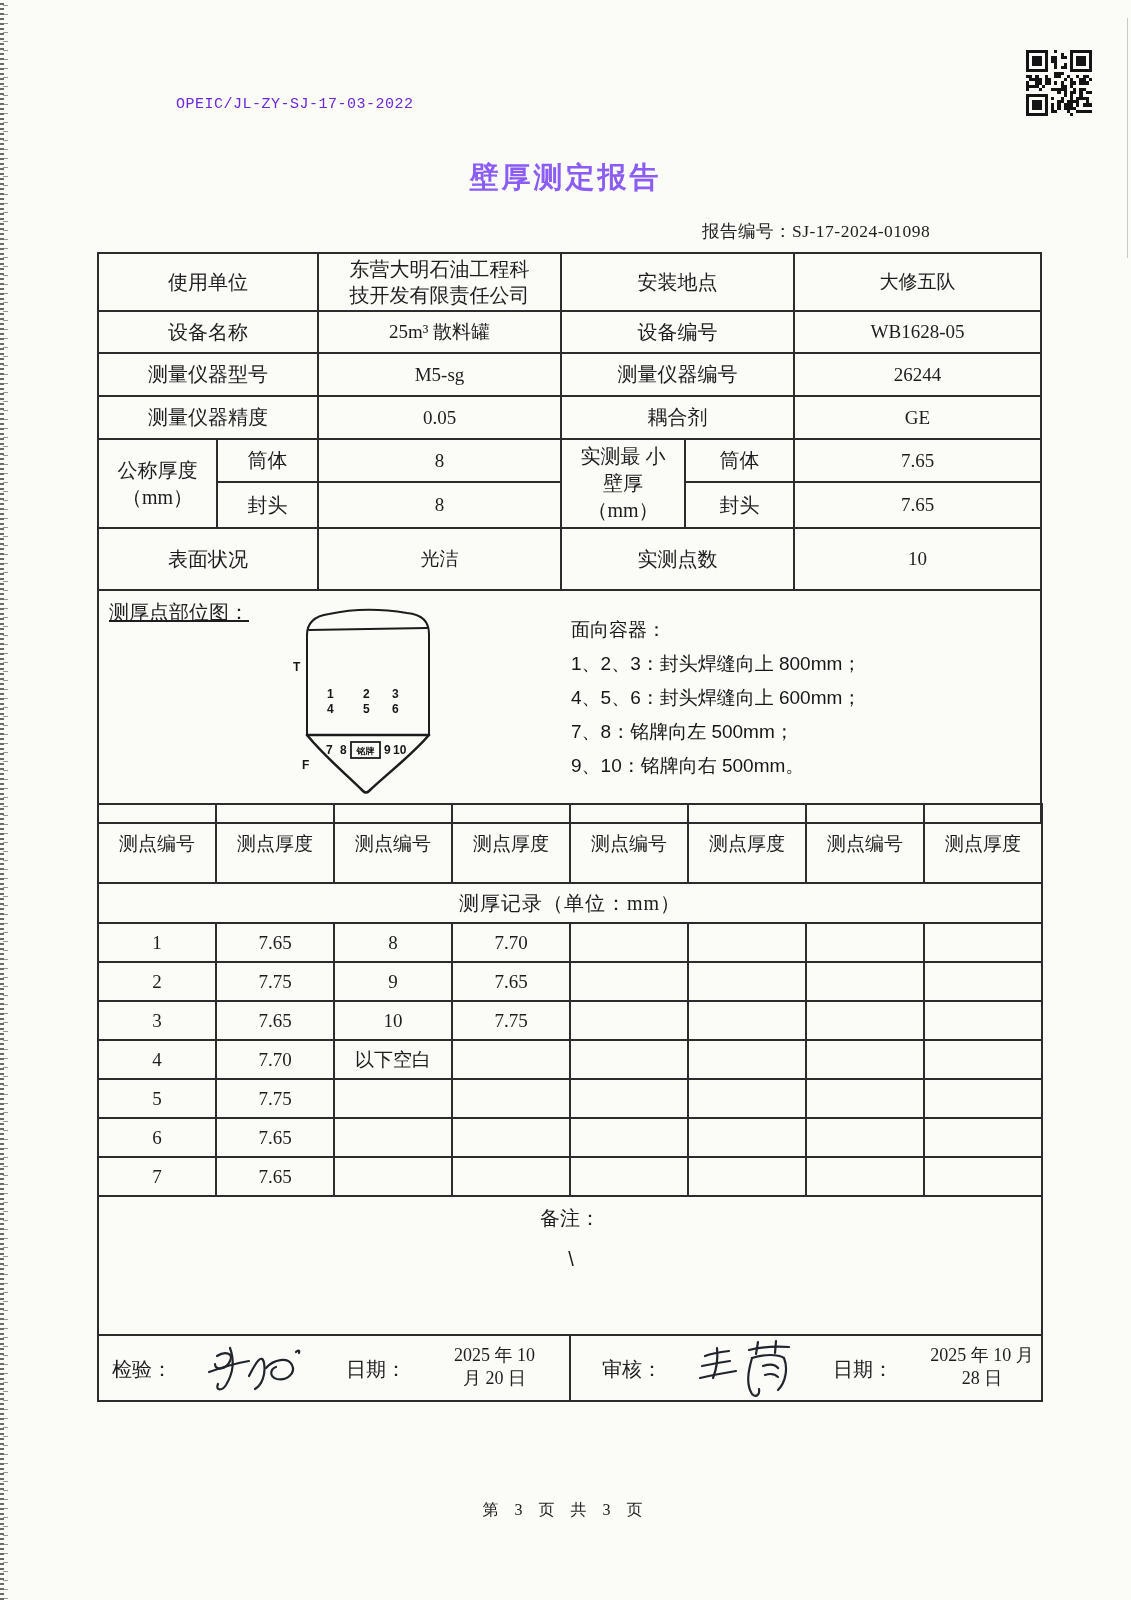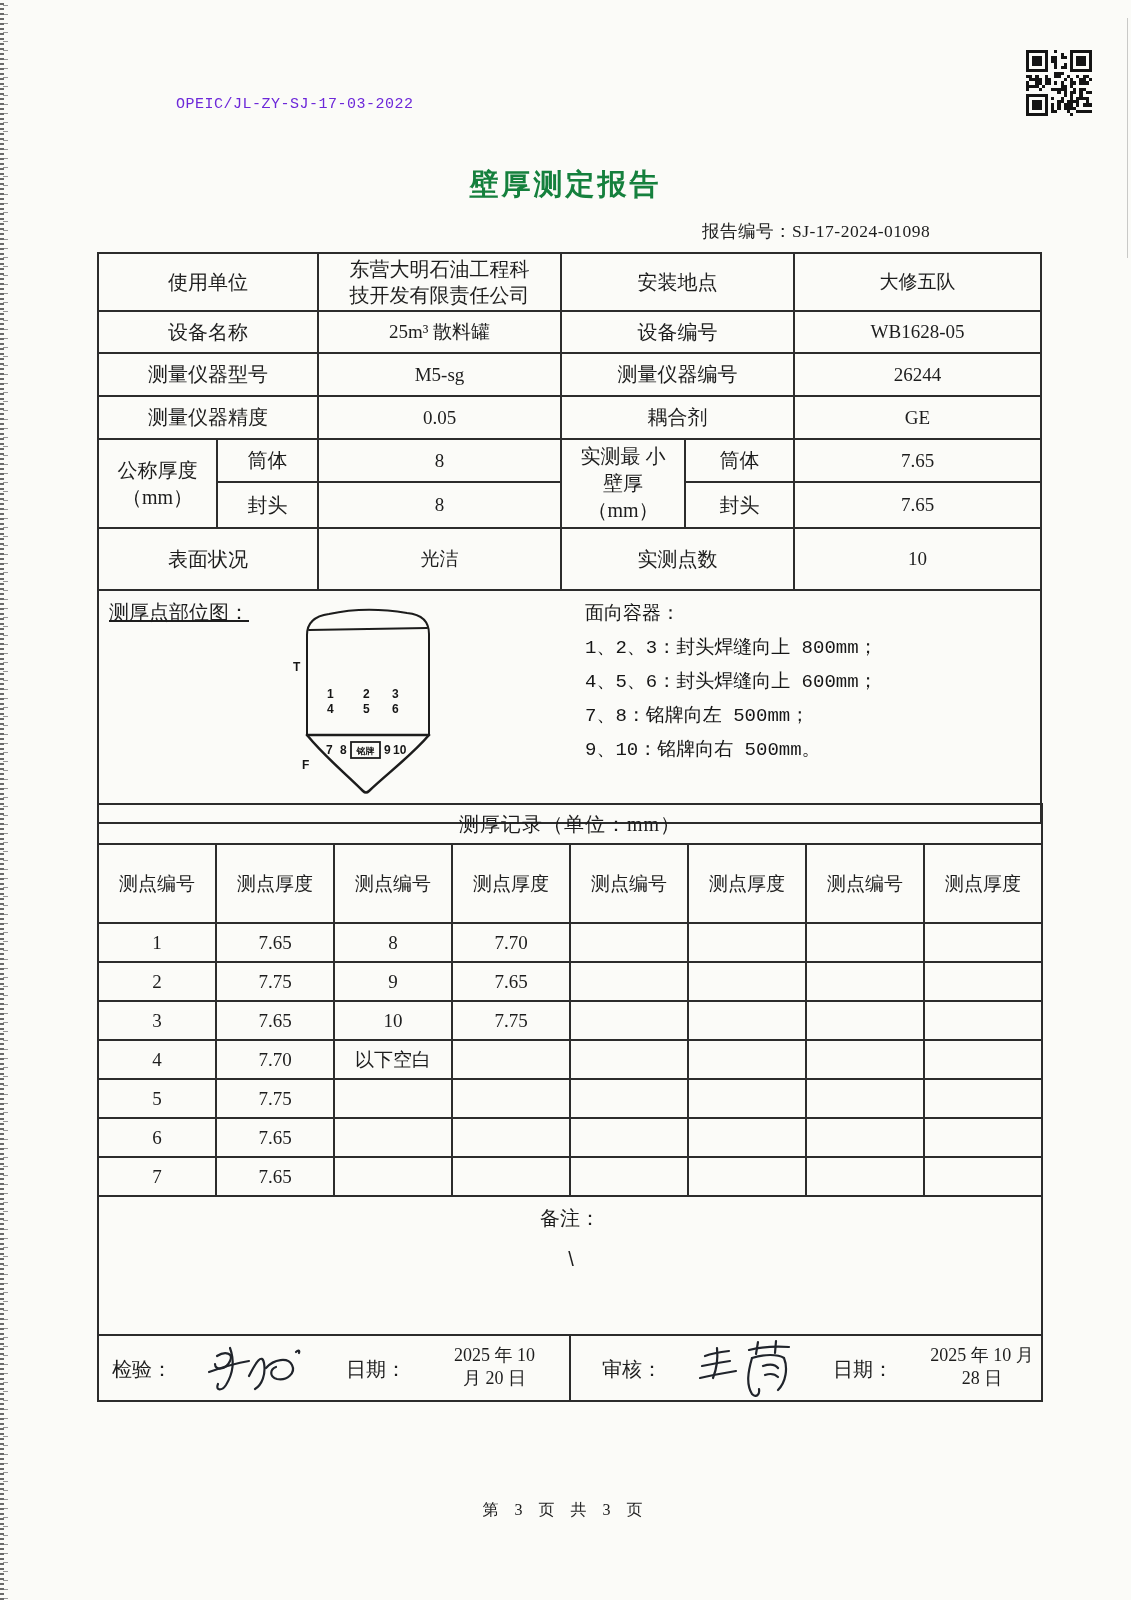--- a/index.html
+++ b/index.html
@@ -19,37 +19,36 @@
     background-repeat:repeat-y;
   }
   .edge-right{position:absolute; right:3px; top:18px; width:1px; height:240px; background:rgba(110,110,110,.35);}
   .doc-code{
     position:absolute; left:176px; top:96px;
     font-family:"Liberation Mono", monospace; font-size:15px; letter-spacing:.5px; color:#6d28d9;
   }
   .qr{position:absolute; left:1026px; top:50px; width:66px; height:66px;}
   .title{
     position:absolute; left:0; top:158px; width:100%; text-align:center;
-    font-size:29px; font-weight:bold; letter-spacing:3px; color:#15803d;
+    font-size:29px; font-weight:bold; letter-spacing:3px; color:#8b5cf6;
     font-family:"Liberation Serif", serif;
-    margin-top:7px;
   }
   .report-no{position:absolute; left:702px; top:219px; font-size:17.5px; letter-spacing:.5px;}
   table{border-collapse:collapse; table-layout:fixed; position:absolute; background:transparent;}
   td{border:2px solid #2c2c2c; text-align:center; vertical-align:middle; padding:0; font-size:19px; color:#1d1d1d; overflow:hidden;}
   .t1{left:97px; top:252px; width:944px;border-radius:16px;}
   .t2{left:97px; top:803px; width:944px;}
   .lbl{font-size:20px;}
   .wrapcell{padding:2px 26px; font-size:20px; line-height:26px;}
   
   .diagram-cell{position:relative; height:231px; text-align:left; vertical-align:top; padding:0;}
   .diag-wrap{position:relative; width:100%; height:100%;}
   .diag-label{position:absolute; left:10px; top:8px; font-size:20px;text-decoration:underline;}
   .tank-svg{position:absolute; left:190px; top:12px;}
-  .facing{position:absolute; left:472px; top:8px; font-family:Liberation Mono, monospace; font-size:19px; color:#161616;margin-left:14px;}
+  .facing{position:absolute; left:472px; top:24px; font-family:Liberation Sans, sans-serif; font-size:19px; color:#161616;}
   .facing-title{line-height:30px; margin-bottom:2px;}
   .facing-line{line-height:34px;}
   
   .rt-title{font-size:20px; letter-spacing:1px;}
   .rt-head{font-size:19px;}
   .remark-cell{text-align:center; vertical-align:top; padding:8px 12px; font-size:20px;}
   .remark-slash{margin-top:16px; margin-left:2px; font-size:20px; font-family:"Liberation Sans", sans-serif;}
   .sig-cell{height:64px; padding:0;}
   .sigwrap{position:relative; width:100%; height:64px; text-align:left;}
   .sig-label{position:absolute; font-size:20px; top:20px;}
@@ -311,32 +310,32 @@
       <col style="width:118px">
         <col style="width:118px">
         <col style="width:118px">
         <col style="width:118px">
       <col style="width:118px">
         <col style="width:118px">
         <col style="width:118px">
         <col style="width:118px">
     </colgroup>
     <tbody>
-        <tr style="height:40px">
-      <td colspan="8" class="rt-title">测厚记录（单位：mm）</td>
-    </tr>
-    <tr style="height:79px">
+        <tr style="height:79px">
       <td class="rt-head">测点编号</td>
       <td class="rt-head">测点厚度</td>
       <td class="rt-head">测点编号</td>
       <td class="rt-head">测点厚度</td>
       <td class="rt-head">测点编号</td>
       <td class="rt-head">测点厚度</td>
       <td class="rt-head">测点编号</td>
       <td class="rt-head">测点厚度</td>
+    </tr>
+    <tr style="height:40px">
+      <td colspan="8" class="rt-title">测厚记录（单位：mm）</td>
     </tr>
     <tr style="height:39px">
       <td>1</td>
           <td>7.65</td>
       <td>8</td>
           <td>7.70</td>
       <td></td>
           <td></td>
       <td></td>
           <td></td>

